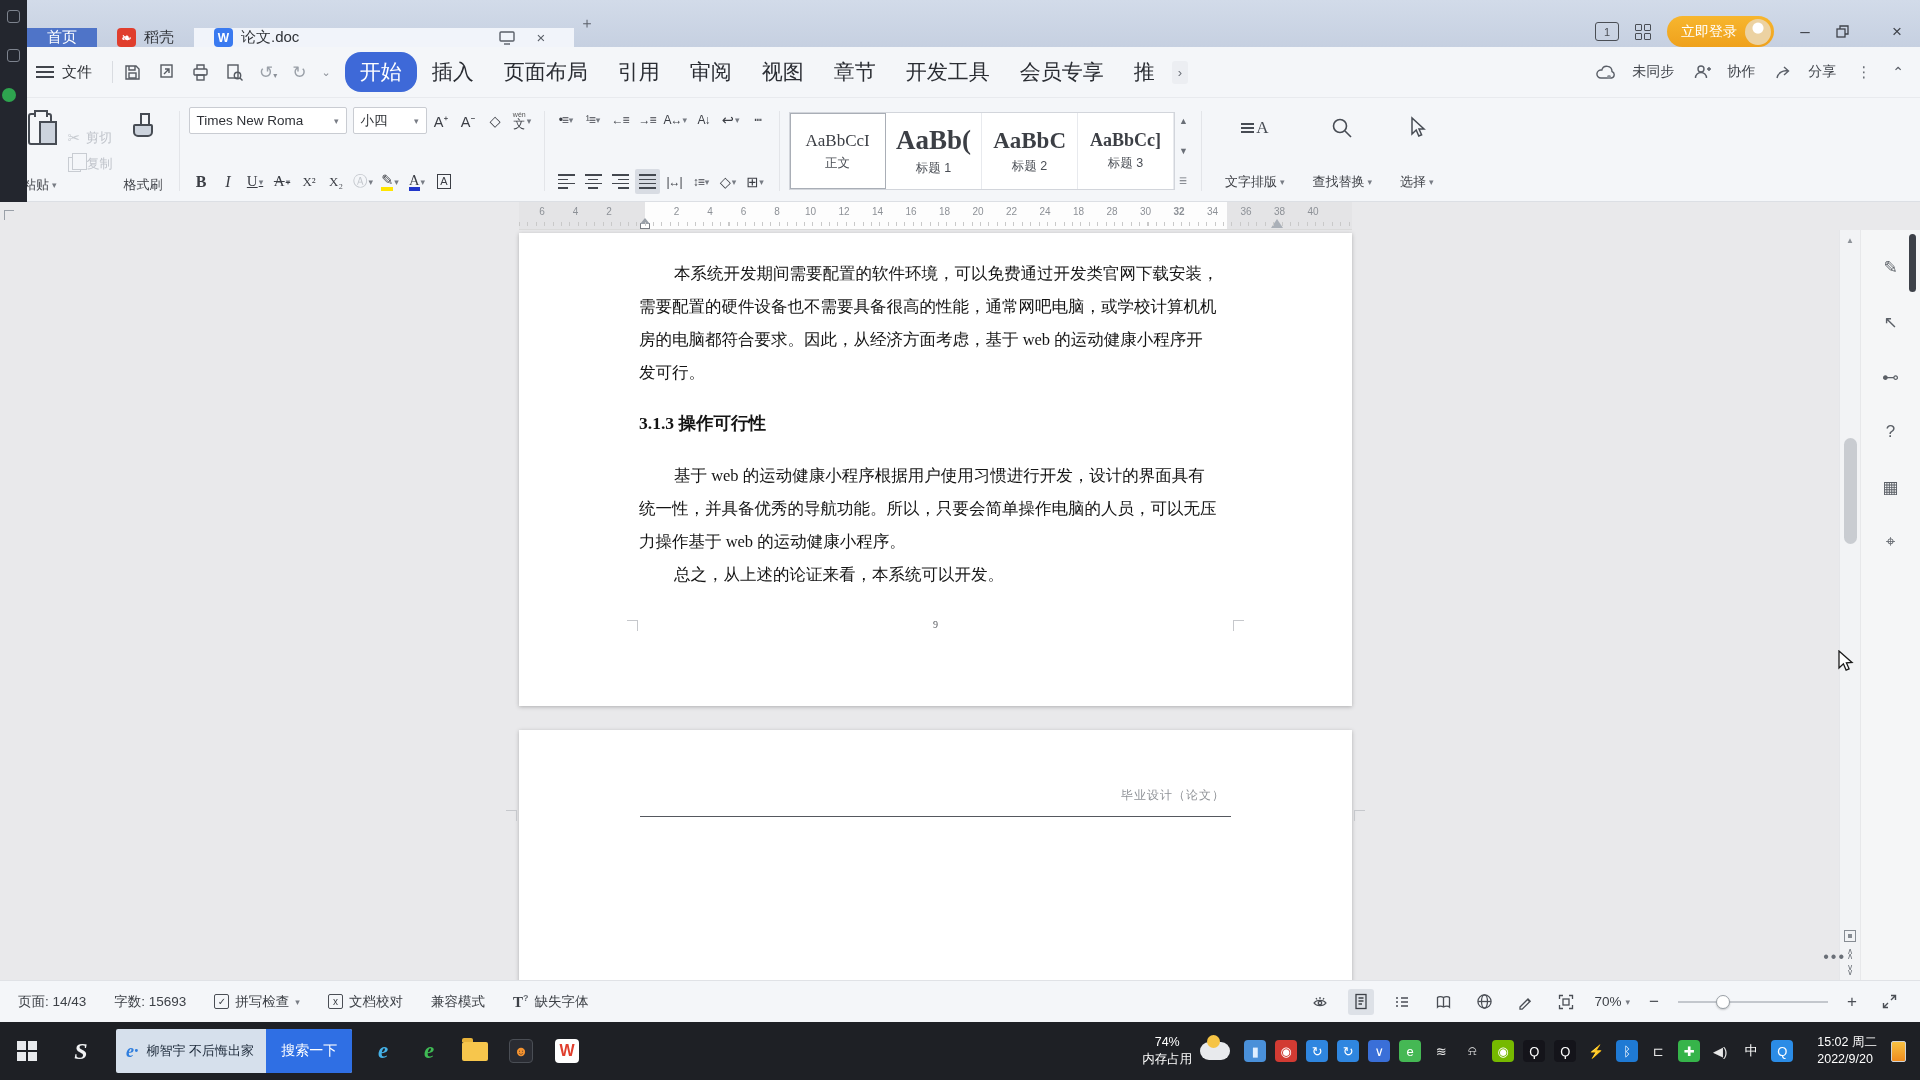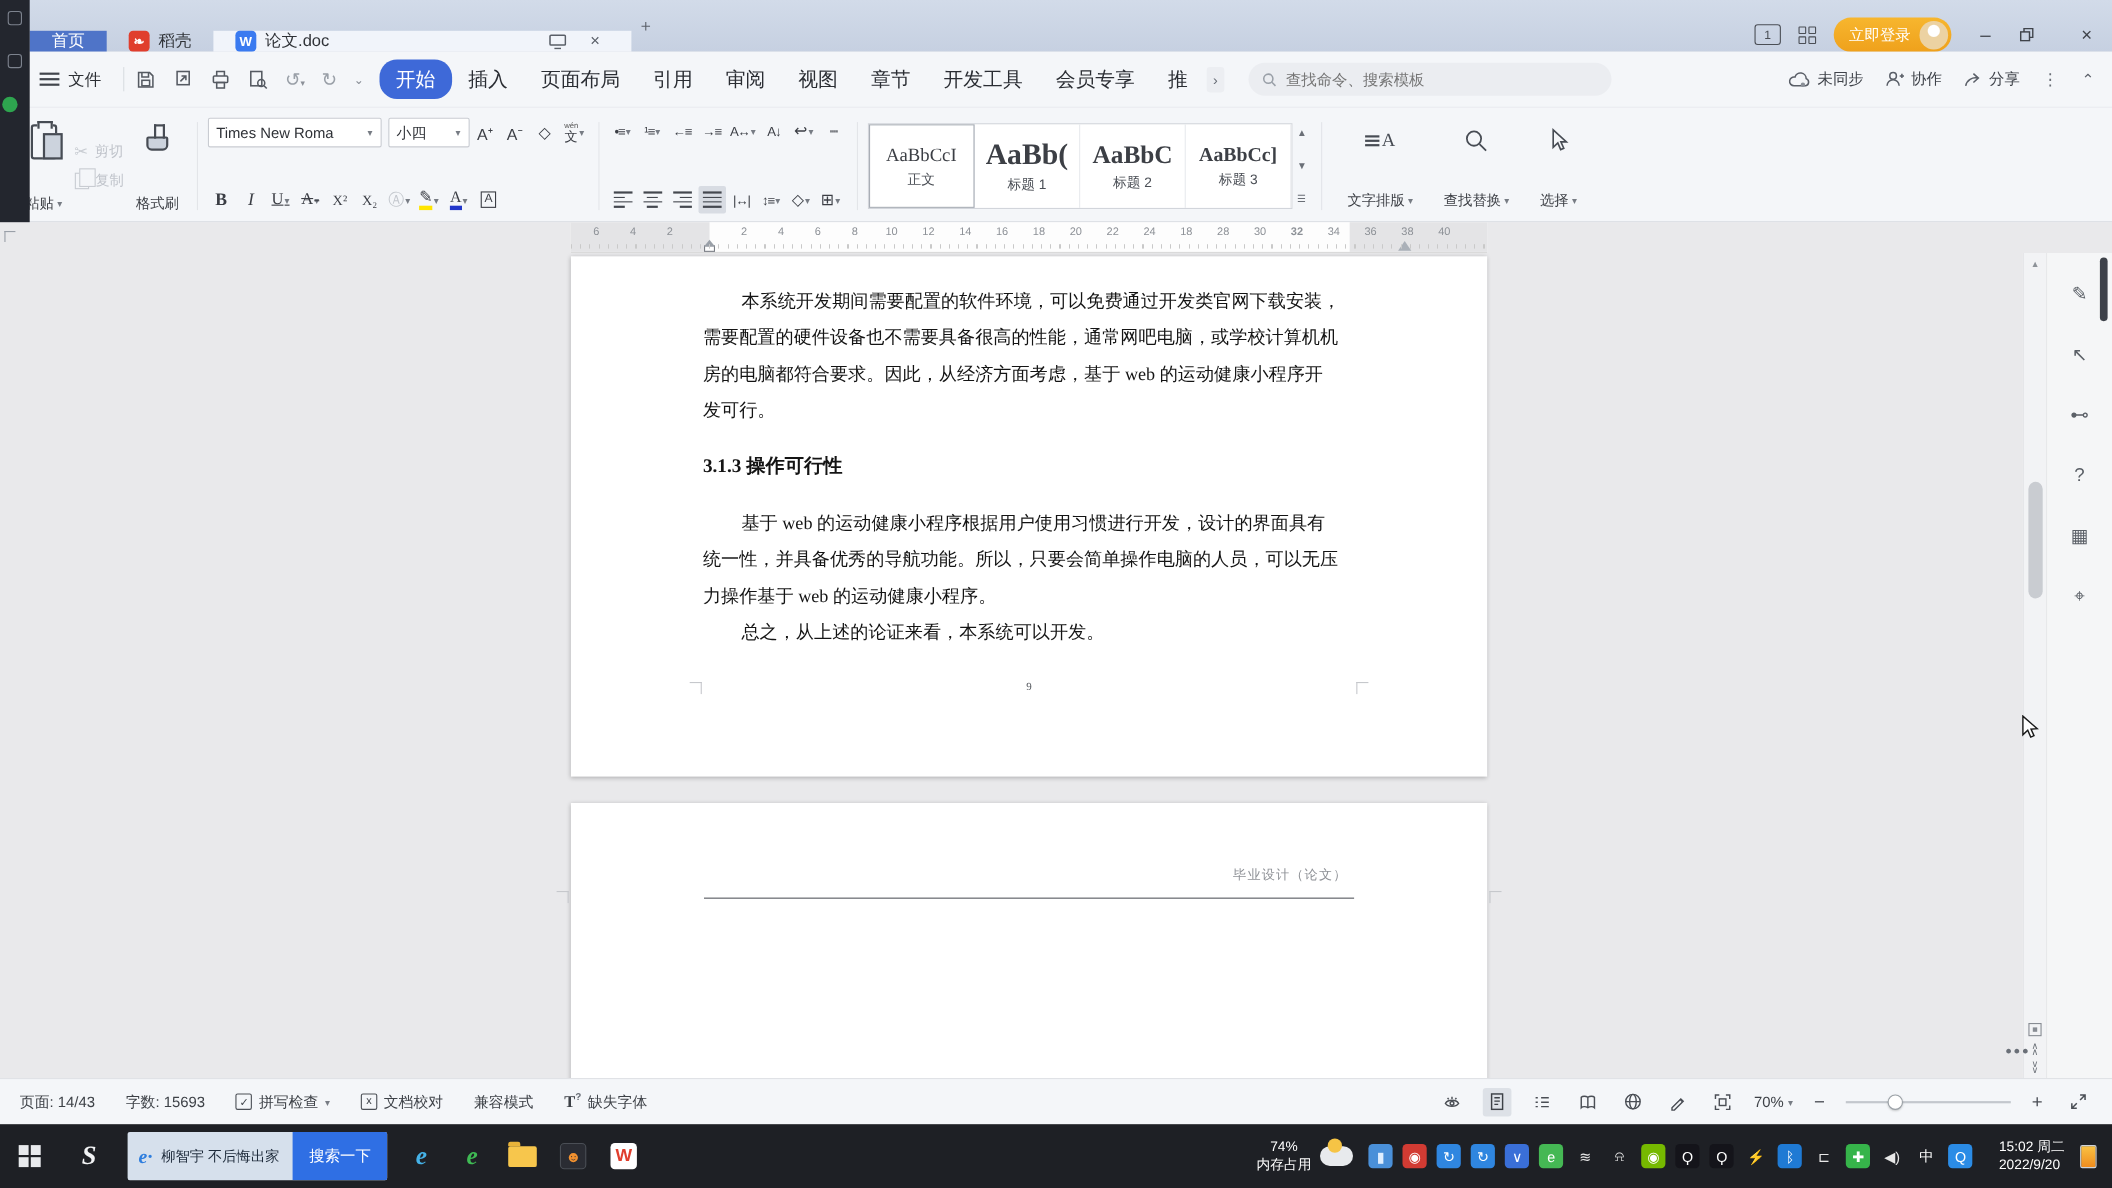--- a/index.html
+++ b/index.html
@@ -29,27 +29,27 @@
   
   .menubar{position:absolute;top:47px;left:0;right:0;height:51px;background:#f4f6f9;display:flex;align-items:center;padding-left:36px;border-bottom:1px solid #e8eaee}
   .hamb{width:18px;height:12px;border-top:2px solid #41454c;border-bottom:2px solid #41454c;position:relative;margin-right:8px}
   .hamb::after{content:"";position:absolute;left:0;right:0;top:3px;height:2px;background:#41454c}
   .mfile{font-size:15px;color:#2c2f34;margin-right:10px}
   .vdiv{width:1px;height:22px;background:#d9dce1;margin:0 10px}
   .qicons{display:flex;align-items:center;gap:15px;color:#555a62}
   .qtxt{font-size:17px;color:#9aa0a8}
   .ddsm{font-size:8px;color:#8b9098}
   .mtabs{display:flex;align-items:center;margin-left:14px}
-  .mtab{padding:6px 15px;font-size:18px;color:#2a2d33;border-radius:16px;white-space:nowrap}
+  .mtab{padding:6px 15px;font-size:21px;color:#2a2d33;border-radius:16px;white-space:nowrap}
   .mtab.active{background:#3e69d8;color:#fff}
   .ovf{font-size:13px;color:#6a6f77;padding:4px 6px;background:#eceef2;border-radius:3px;margin-left:2px}
   .msearch{display:flex;align-items:center;gap:8px;width:330px;height:30px;border-radius:16px;background:#ebedf1;margin-left:22px;padding:0 12px;color:#9aa0a8}
   .msearch input{border:0;background:transparent;outline:none;font-size:14px;color:#9aa0a8;width:100%}
   .mright{margin-left:auto;display:flex;align-items:center;gap:20px;padding-right:16px;font-size:14px;color:#3f434a}
-  .mitem{display:flex;align-items:center;gap:6px}
+  .mitem{display:flex;align-items:center;gap:16px}
   .dots3{font-size:15px;color:#6a6f77;letter-spacing:1px}
   
   .ribbon{position:absolute;top:98px;left:0;right:0;height:104px;background:#f4f6f9;border-bottom:1px solid #dcdfe4;display:flex;align-items:stretch;padding:7px 8px 4px 16px}
   .grp{display:flex;align-items:stretch}
   .vsep{width:1px;background:#e3e5e9;margin:6px 9px}
   .bigbtn{display:flex;flex-direction:column;align-items:center;justify-content:space-between;padding:3px 7px;font-size:13px;color:#3c3f45}
   .blabel{display:flex;align-items:center;gap:3px;white-space:nowrap}
   .clip{width:24px;height:32px;border:2px solid #474c54;border-radius:3px;position:relative;margin-top:5px}
   .clip::before{content:"";position:absolute;top:-5px;left:4px;width:10px;height:5px;border:2px solid #474c54;border-bottom:0;background:#f4f6f9}
   .clip::after{content:"";position:absolute;right:-7px;top:6px;width:14px;height:20px;background:#ccd3dd;border:2px solid #474c54}
@@ -282,27 +282,20 @@
       <span class="mtab">页面布局</span>
       <span class="mtab">引用</span>
       <span class="mtab">审阅</span>
       <span class="mtab">视图</span>
       <span class="mtab">章节</span>
       <span class="mtab">开发工具</span>
       <span class="mtab">会员专享</span>
       <span class="mtab">推</span>
     </span>
   <span class="ovf">›</span>
-  <span class="msearch">
-    <svg width="15" height="15" viewBox="0 0 15 15" fill="none" stroke="#9aa0a8" stroke-width="1.5">
-        <circle cx="6.5" cy="6.5" r="4.5"></circle>
-        <path d="M10 10l3.5 3.5"></path>
-      </svg>
-    <input readonly="" placeholder="查找命令、搜索模板" style="">
-  </span>
   <span class="mright">
     <span class="mitem">
       <svg width="20" height="15" viewBox="0 0 20 15" fill="none" stroke="#5a5f68" stroke-width="1.4">
           <path d="M5 13a4 4 0 1 1 .8-7.9A5.2 5.2 0 0 1 16 6.5 3.4 3.4 0 0 1 15.5 13z"></path>
           <circle cx="13" cy="12" r="2" fill="#8b9098" stroke="none"></circle>
         </svg>
       <span>未同步</span>
     </span>
     <span class="mitem">
       <svg width="17" height="16" viewBox="0 0 17 16" fill="none" stroke="#5a5f68" stroke-width="1.4">

